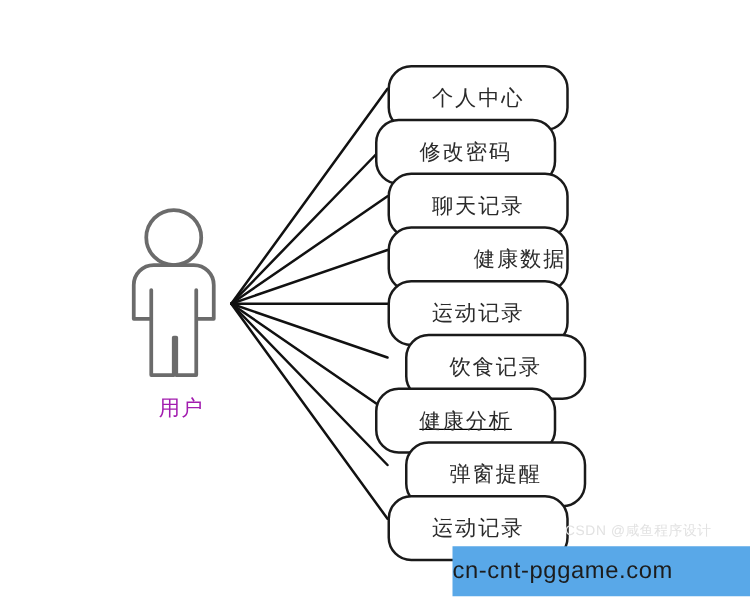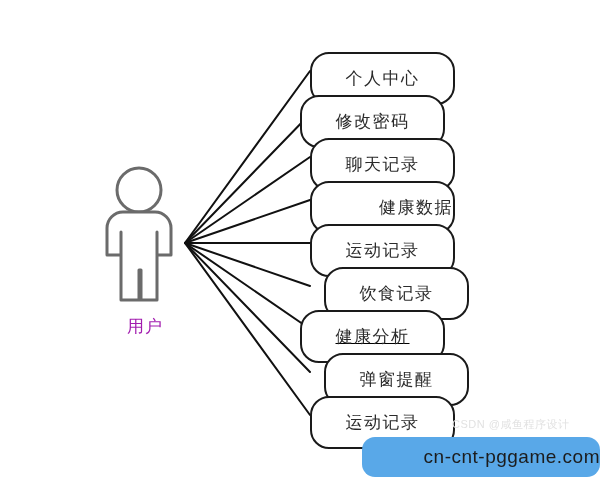--- a/index.html
+++ b/index.html
@@ -97,22 +97,21 @@
   }
   #site-watermark {
     position: absolute;
     left: 362px;
     top: 437px;
     width: 238px;
     height: 40px;
     background: #59a8e8;
     display: flex;
     align-items: center;
-    justify-content: flex-end;
-    border-radius: 13px;
+    justify-content: flex-start;
   }
   #site-watermark-text {
     font-size: 19px;
     color: #1c1c1c;
     letter-spacing: 0.5px;
     font-family: "Liberation Sans", sans-serif;
     white-space: nowrap;
   }
 </style>
 </head>

